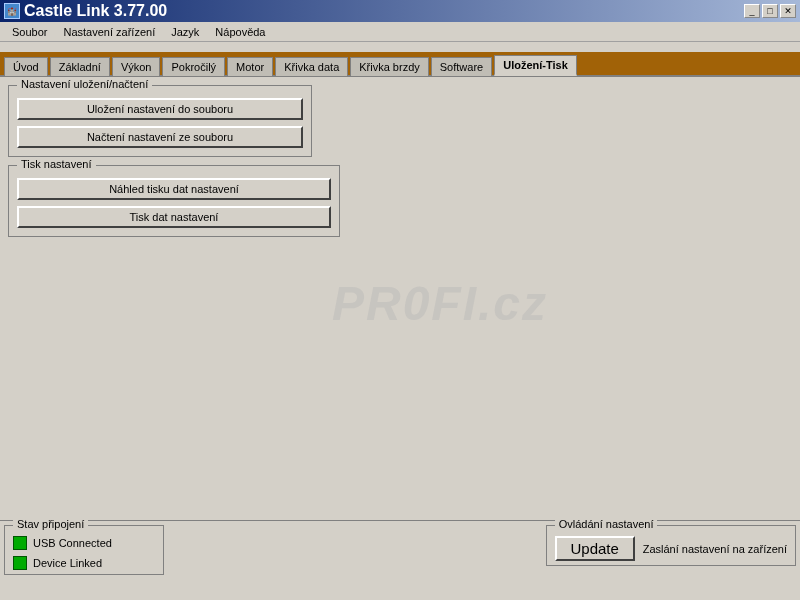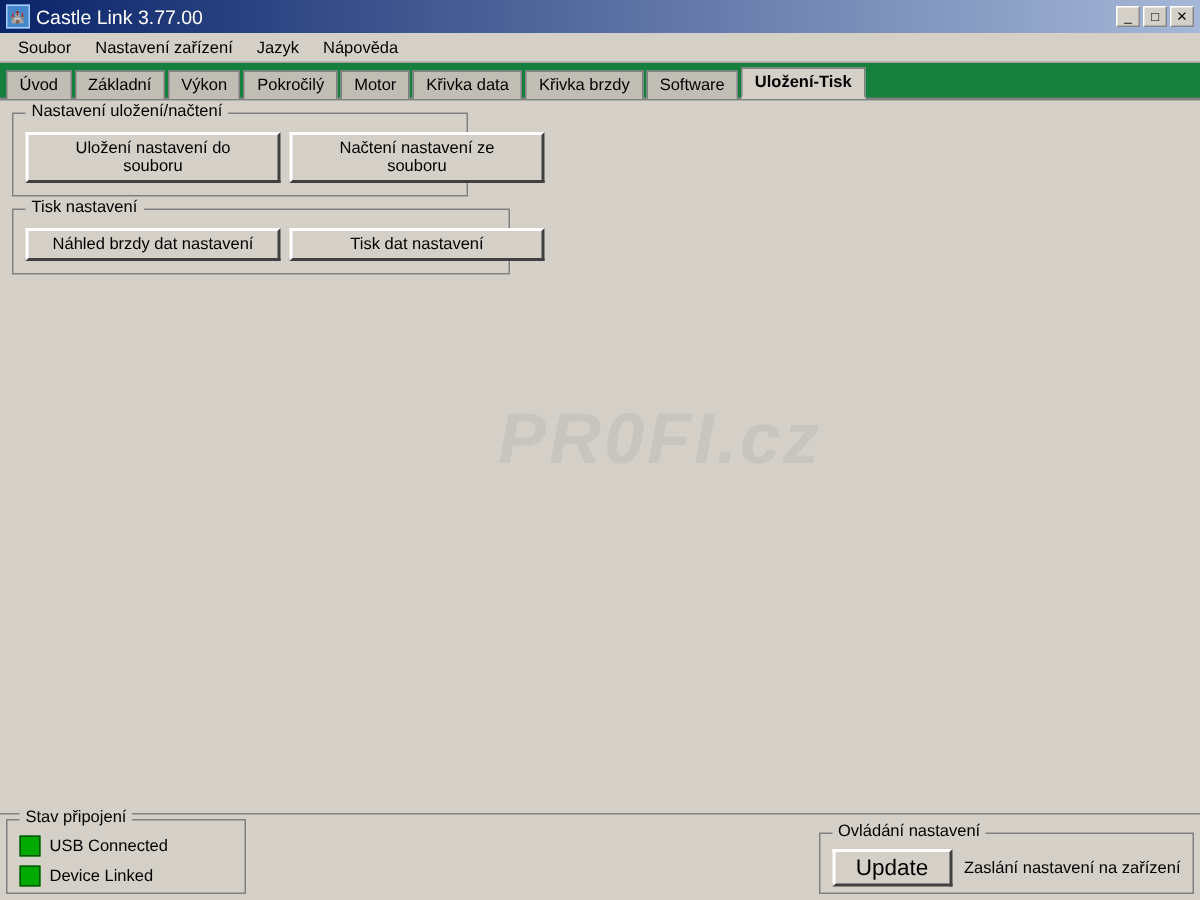--- a/index.html
+++ b/index.html
@@ -35,22 +35,22 @@
       background: #4488cc;
       border: 1px solid #aaccff;
       display: flex;
       align-items: center;
       justify-content: center;
       font-size: 8px;
       color: white;
       font-weight: bold;
     }
     .title-text {
-      font-size: 13px;
-      font-weight: normal;
+      font-size: 16px;
+      font-weight: bold;
       color: white;
     }
     .title-buttons {
       display: flex;
       gap: 2px;
     }
     .title-btn {
       width: 16px;
       height: 14px;
       background: #d4d0c8;
@@ -75,25 +75,26 @@
       border-bottom: 1px solid #a0a0a0;
     }
     .menu-item {
       padding: 2px 8px;
       font-size: 11px;
       cursor: pointer;
     }
 
     
     .tab-bar {
-      background: #15803d;
+      background: #a16207;
       display: flex;
       align-items: flex-end;
       padding: 2px 4px 0 4px;
       border-bottom: 2px solid #808080;
+      margin-top: 10px;
     }
     .tab {
       padding: 3px 8px;
       font-size: 11px;
       background: #c0bdb5;
       border: 1px solid #808080;
       border-bottom: none;
       margin-right: 2px;
       cursor: pointer;
       color: #000;
@@ -131,21 +132,21 @@
       position: absolute;
       top: -8px;
       left: 8px;
       background: #d4d0c8;
       padding: 0 4px;
       font-size: 11px;
     }
     .group-box-content {
       margin-top: 4px;
       display: flex;
-      flex-direction: row;
+      flex-direction: column;
       gap: 6px;
     }
 
     
     .win-btn {
       background: #d4d0c8;
       border: 2px solid;
       border-top-color: #ffffff;
       border-left-color: #ffffff;
       border-right-color: #404040;
@@ -172,25 +173,25 @@
       user-select: none;
       letter-spacing: 2px;
     }
 
     
     .status-bar {
       position: absolute;
       bottom: 0;
       left: 0;
       right: 0;
-      height: 58px;
+      height: 80px;
       background: #d4d0c8;
       border-top: 1px solid #808080;
       display: flex;
-      align-items: flex-end;
+      align-items: flex-start;
       padding: 4px;
       gap: 8px;
     }
 
     .status-connection {
       border: 1px solid #808080;
       padding: 4px 8px;
       flex: 0 0 auto;
       min-width: 160px;
       position: relative;
@@ -304,21 +305,21 @@
     <span class="group-box-legend">Nastavení uložení/načtení</span>
     <div class="group-box-content">
       <button class="win-btn">Uložení nastavení do souboru</button>
       <button class="win-btn">Načtení nastavení ze souboru</button>
     </div>
   </div>
 
   <div class="group-box" style="width: 332px;">
     <span class="group-box-legend">Tisk nastavení</span>
     <div class="group-box-content">
-      <button class="win-btn">Náhled brzdy dat nastavení</button>
+      <button class="win-btn">Náhled tisku dat nastavení</button>
       <button class="win-btn">Tisk dat nastavení</button>
     </div>
   </div>
 
   <div class="watermark">PR0FI.cz</div>
 
 </div>
 
 <div class="status-bar">
 

